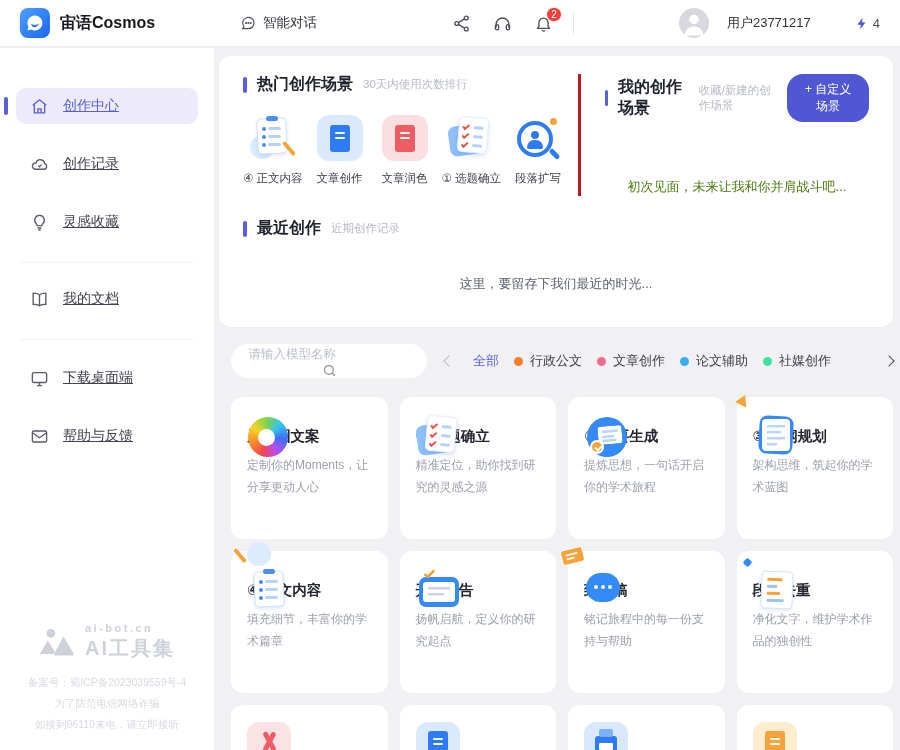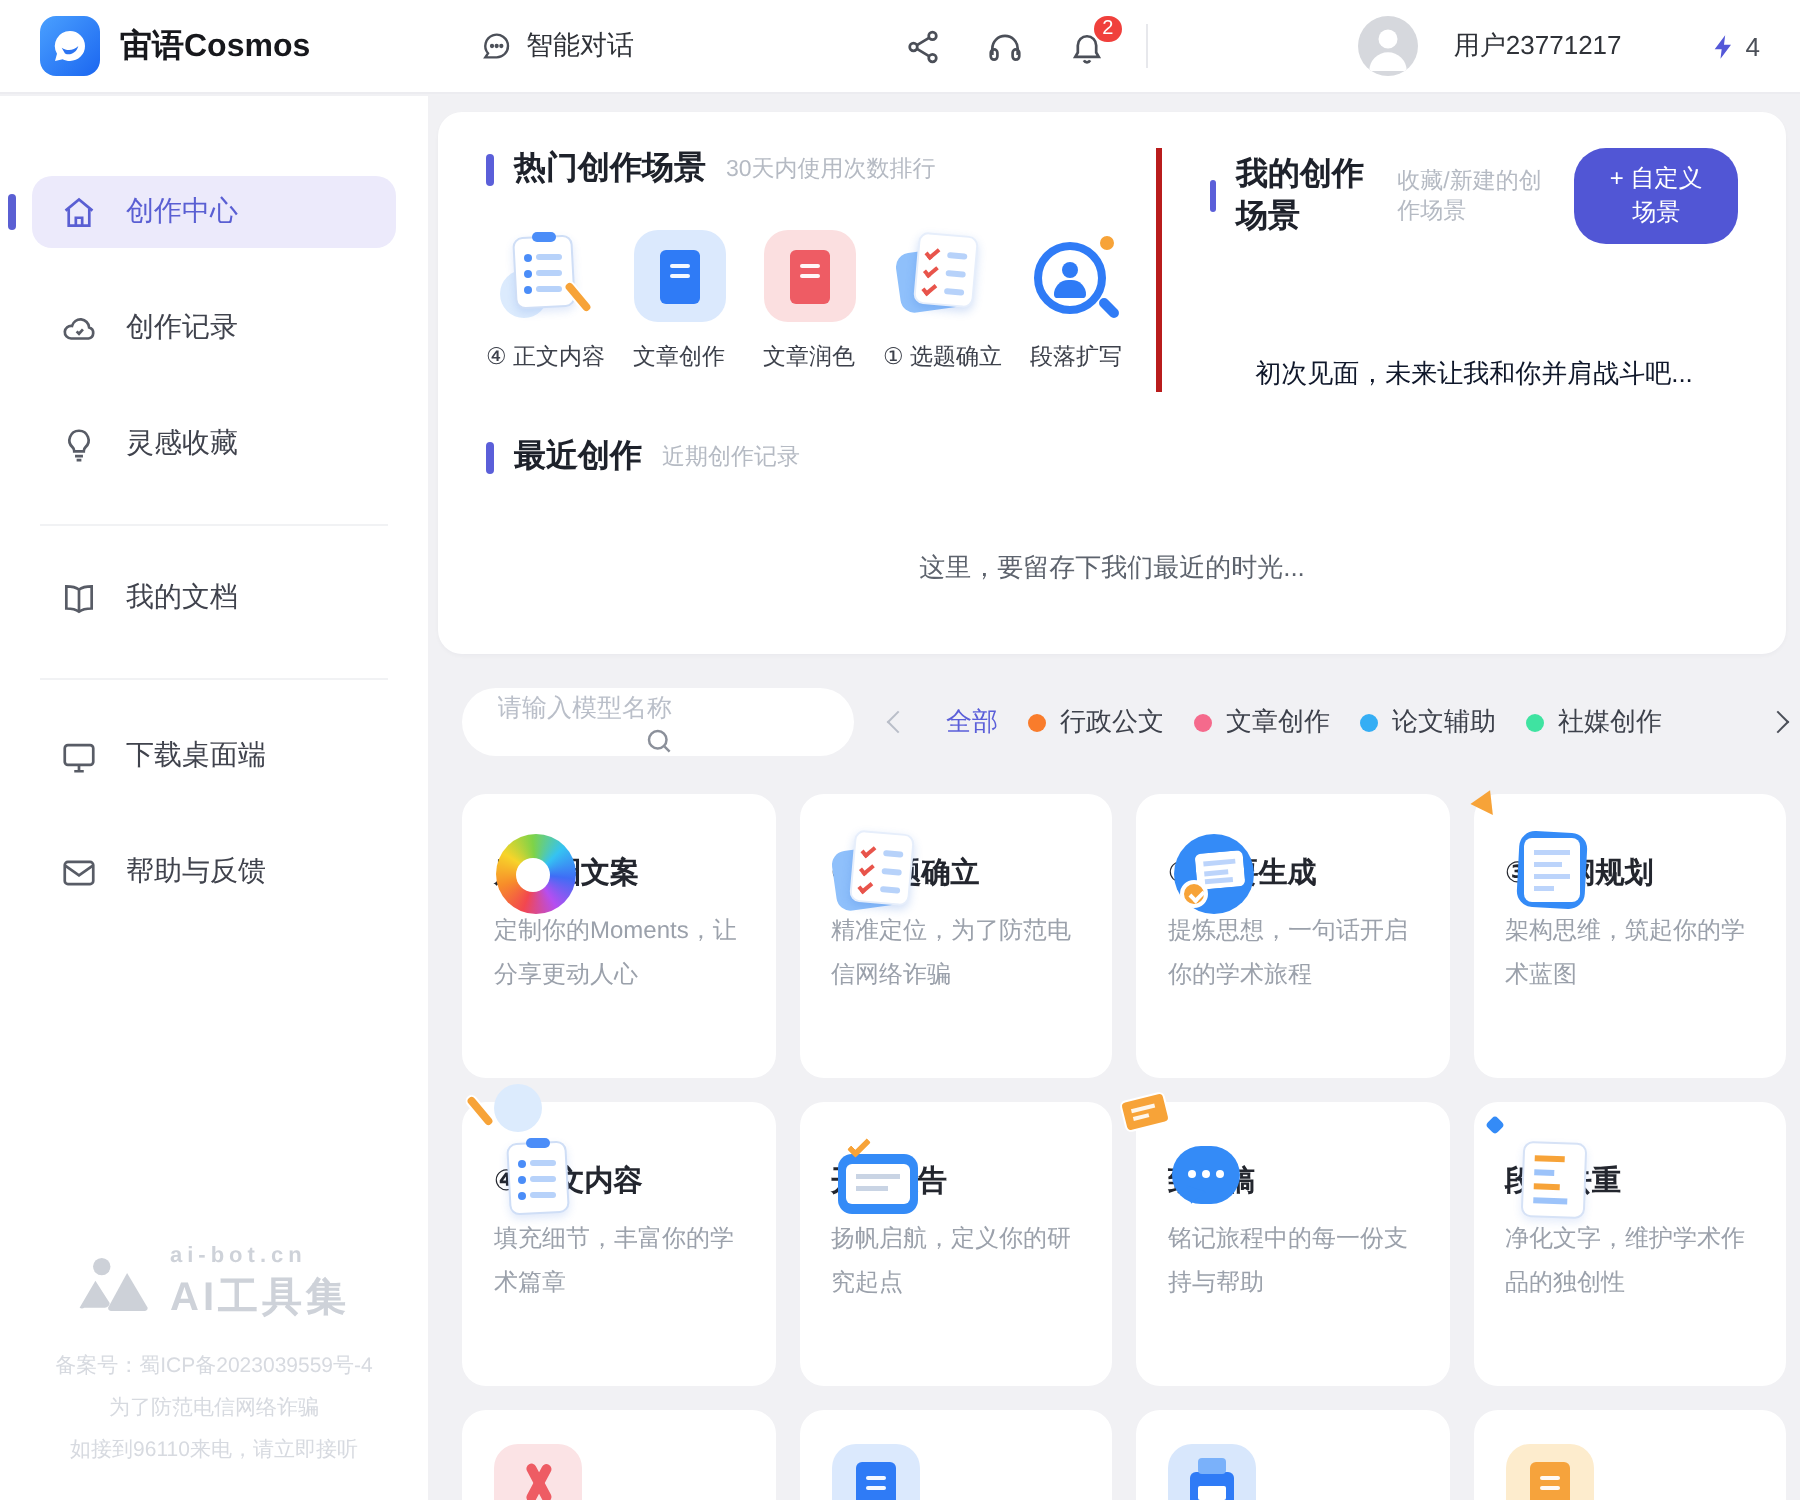--- a/index.html
+++ b/index.html
@@ -18,21 +18,21 @@
   .badge{position:absolute;top:-7px;right:-9px;min-width:16px;height:15px;border-radius:9px;background:#f0403c;color:#fff;font-size:10px;display:flex;align-items:center;justify-content:center;padding:0 4px;border:1.5px solid #fff;}
   .vsep{width:1px;height:22px;background:#e7e8ec;margin-left:20px;}
   .userchip{display:flex;align-items:center;margin-left:105px;cursor:pointer;}
   .avatar{width:30px;height:30px;border-radius:50%;background:#d6d8dd;overflow:hidden;display:flex;align-items:center;justify-content:center;}
   .uname{font-size:13px;color:#2f3238;margin-left:18px;}
   .energy{display:flex;align-items:center;gap:4px;margin-left:44px;cursor:pointer;}
   .energy .cnt{font-size:13px;color:#4b4f58;}
 
   
   .sidebar{position:absolute;top:48px;left:0;width:214px;height:702px;background:#fff;padding-top:40px;}
-  .side-item{position:relative;display:flex;align-items:center;gap:14px;height:36px;margin:0 16px 22px 16px;padding:0 14px;border-radius:10px;font-size:14px;color:#40434d;cursor:pointer;}
+  .side-item{position:relative;display:flex;align-items:center;gap:14px;height:36px;margin:0 16px 22px 16px;padding:0 14px;border-radius:10px;font-size:14px;color:#40434d;cursor:pointer;text-decoration:underline;}
   .side-item .s-ic{width:19px;height:19px;color:#585c66;}
   .side-item .s-ic svg{width:19px;height:19px;display:block;}
   .side-item.active{background:#eceafb;color:#5a5fd3;}
   .side-item.active .s-ic{color:#5a5fd3;}
   .side-item.active::before{content:'';position:absolute;left:-12px;top:9px;width:4px;height:18px;border-radius:3px;background:#5a5fd3;}
   .side-divider{border-top:1px solid #f1f2f4;margin:0 20px;}
   .sd1{margin-top:-2px;margin-bottom:18px;}
   .sd2{margin-top:6px;margin-bottom:20px;}
   .side-foot{position:absolute;left:0;right:0;bottom:18px;text-align:center;}
   .foot-logo{display:flex;align-items:center;justify-content:center;gap:8px;margin-bottom:14px;}
@@ -50,21 +50,21 @@
   .sec-title{font-size:16px;font-weight:700;color:#1e222b;}
   .sec-sub{font-size:11.5px;color:#b5bac3;}
   .panel-top{display:flex;}
   .hot{flex:0 0 338px;border-right:3px solid #b91c1c;padding-right:8px;}
   .mine{flex:1;padding-left:24px;position:relative;}
   .hot-row{display:flex;gap:9px;margin-top:20px;}
   .hot-item{display:flex;flex-direction:column;align-items:center;gap:10px;cursor:pointer;min-width:56px;}
   .hot-label{font-size:11.5px;color:#3d414b;white-space:nowrap;}
   .mine-head{display:flex;align-items:center;gap:10px;}
   .btn-custom{margin-left:auto;background:#5156d5;color:#fff;border:none;font-size:12px;padding:7px 15px;border-radius:16px;cursor:pointer;font-family:inherit;}
-  .mine-empty{margin-top:56px;text-align:center;font-size:13px;color:#0f172a;}
+  .mine-empty{margin-top:56px;text-align:center;font-size:13px;color:#4d7c0f;}
   .recent{margin-top:22px;}
   .recent-empty{margin-top:36px;margin-bottom:20px;text-align:center;font-size:13px;color:#5d636d;}
 
   
   .filter{display:flex;align-items:center;margin:16px 0 0 12px;height:36px;}
   .search{width:196px;height:34px;background:#fff;border-radius:17px;display:flex;align-items:center;padding:0 13px;flex-direction:column;}
   .search input{border:none;outline:none;flex:1;font-size:12.5px;color:#333;font-family:inherit;background:transparent;}
   .search input::placeholder{color:#babfc9;}
   .search svg{width:15px;height:15px;color:#8b909a;}
   .chev{width:8px;height:8px;border-left:1.6px solid #b9bec8;border-bottom:1.6px solid #b9bec8;flex:0 0 auto;cursor:pointer;}
@@ -413,21 +413,21 @@
       <div class="card">
         <span class="ic ic-topic"><i class="back"></i><i class="paper">
               <i class="chk" style="top:7px"></i>
               <i class="pl" style="top:8px"></i>
               <i class="chk" style="top:16px"></i>
               <i class="pl" style="top:17px"></i>
               <i class="chk" style="top:25px"></i>
               <i class="pl" style="top:26px"></i>
             </i></span>
         <div class="card-title">① 选题确立</div>
-        <div class="card-desc">精准定位，为了防范电信网络诈骗</div>
+        <div class="card-desc">精准定位，助你找到研究的灵感之源</div>
       </div>
       <div class="card">
         <span class="ic ic-abs"><i class="circle"></i><i class="paper"></i><i class="bdg"></i></span>
         <div class="card-title">② 摘要生成</div>
         <div class="card-desc">提炼思想，一句话开启你的学术旅程</div>
       </div>
       <div class="card">
         <span class="ic ic-out"><i class="back"></i><i class="paper"></i><i class="cursor"></i></span>
         <div class="card-title">③ 大纲规划</div>
         <div class="card-desc">架构思维，筑起你的学术蓝图</div>

